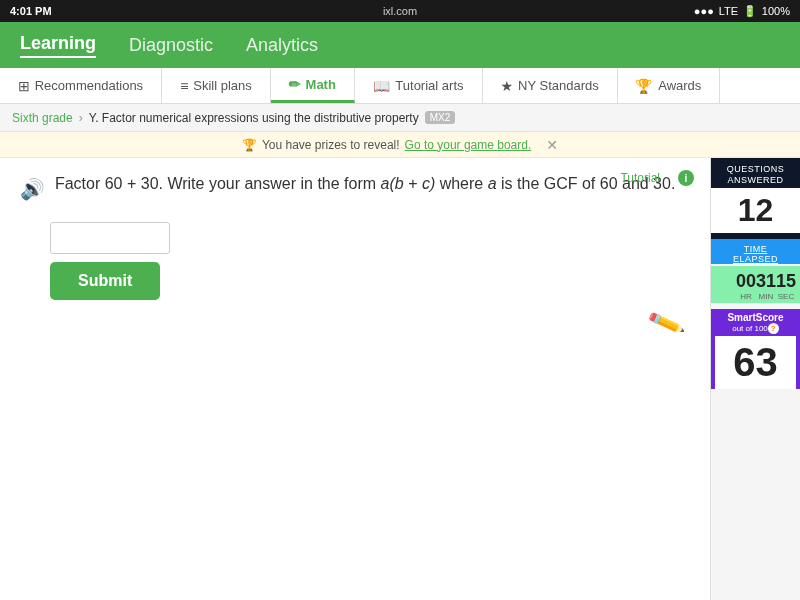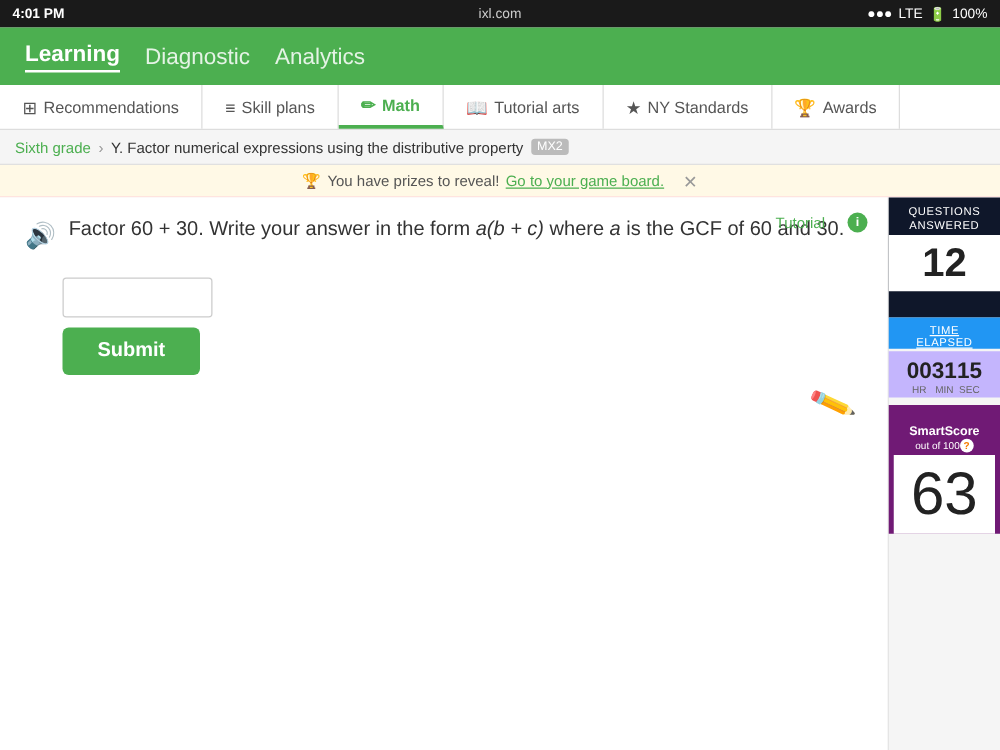--- a/index.html
+++ b/index.html
@@ -20,21 +20,21 @@
     .status-bar .center { position: absolute; left: 50%; transform: translateX(-50%); font-size: 11px; color: #ccc; }
     .status-bar .right { display: flex; align-items: center; gap: 5px; font-size: 11px; }
 
     
     .main-nav {
       background: #4caf50;
       height: 46px;
       display: flex;
       align-items: center;
       padding: 0 20px;
-      gap: 20px;
+      gap: 33px;
     }
     .main-nav a {
       color: white;
       text-decoration: none;
       font-size: 18px;
       font-weight: 500;
       opacity: 0.85;
       cursor: pointer;
     }
     .main-nav a.active { opacity: 1; font-weight: 700; border-bottom: 2px solid white; padding-bottom: 2px; }
@@ -183,55 +183,55 @@
       display: flex;
       flex-direction: column;
     }
     .stat-box {
       background: #0f172a;
       color: white;
       text-align: center;
       padding: 6px 4px 4px;
     }
     .stat-box .label { font-size: 9px; text-transform: uppercase; letter-spacing: 0.5px; line-height: 1.2; }
-    .stat-box .value { font-size: 32px; font-weight: bold; color: #222; background: white; margin: 2px -4px 17px; padding: 4px 0; }
+    .stat-box .value { font-size: 32px; font-weight: bold; color: #222; background: white; margin: 2px -4px 2px; padding: 4px 0; }
     .stat-box .value.dark { color: #222; }
 
     .time-box {
       background: #2196f3;
       color: white;
       text-align: center;
       padding: 5px 4px 0;
       text-decoration: underline;
     }
     .time-box .label { font-size: 9px; text-transform: uppercase; letter-spacing: 0.5px; }
     .time-digits {
       display: flex;
-      justify-content: center;
-      background: #c4b5fd;
+      justify-content: flex-end;
+      background: #86efac;
       padding: 5px 4px 2px;
       margin: 2px -0px 0;
     }
     .time-unit { text-align: center; }
     .time-unit .num { font-size: 18px; font-weight: bold; color: #222; }
     .time-unit .unit-label { font-size: 8px; color: #666; text-transform: uppercase; }
 
     .smart-score-box {
-      background: #701a75;
+      background: #6d28d9;
       color: white;
       text-align: center;
-      padding: 16px 4px 0;
+      padding: 3px 4px 0;
       margin-top: 6px;
     }
     .smart-score-box .ss-title { font-size: 10px; font-weight: bold; }
     .smart-score-box .ss-sub { font-size: 8px; display: flex; align-items: center; justify-content: center; gap: 0; }
     .smart-score-box .ss-sub .help { width: 11px; height: 11px; border-radius: 50%; background: white; color: #f57c00; font-size: 8px; font-weight: bold; display: inline-flex; align-items: center; justify-content: center; }
     .smart-score-value {
-      font-size: 48px;
-      font-weight: normal;
+      font-size: 40px;
+      font-weight: bold;
       color: #222;
       background: white;
       padding: 4px 0;
       margin: 2px 0 0;
     }
 
     
     .pencil-area {
       flex: 1;
       display: flex;

